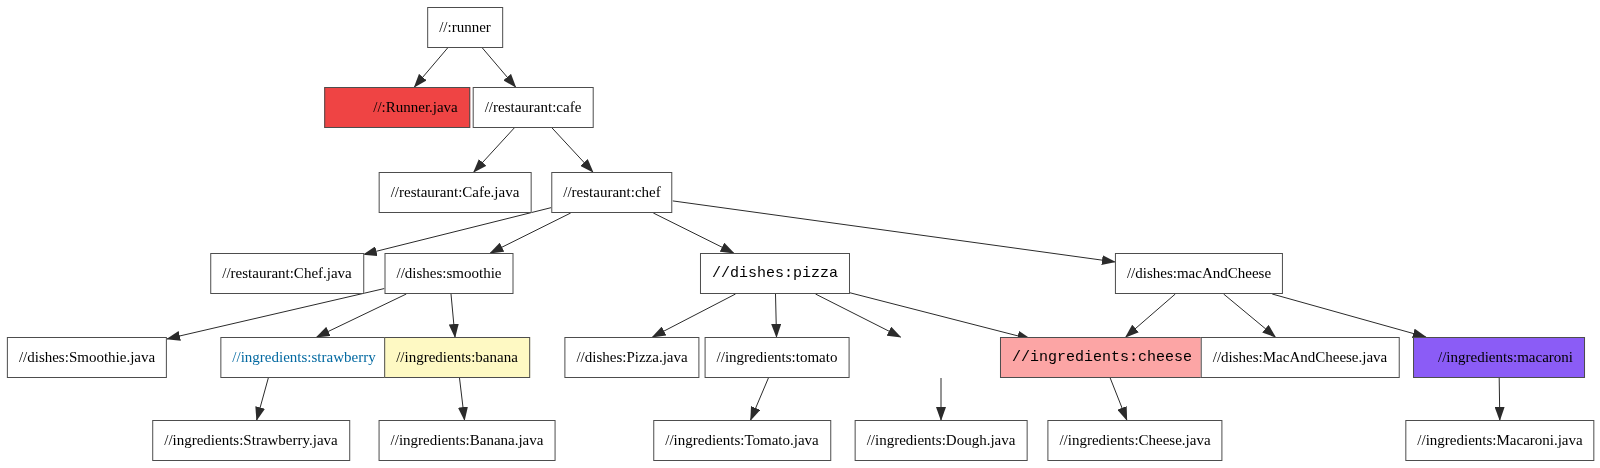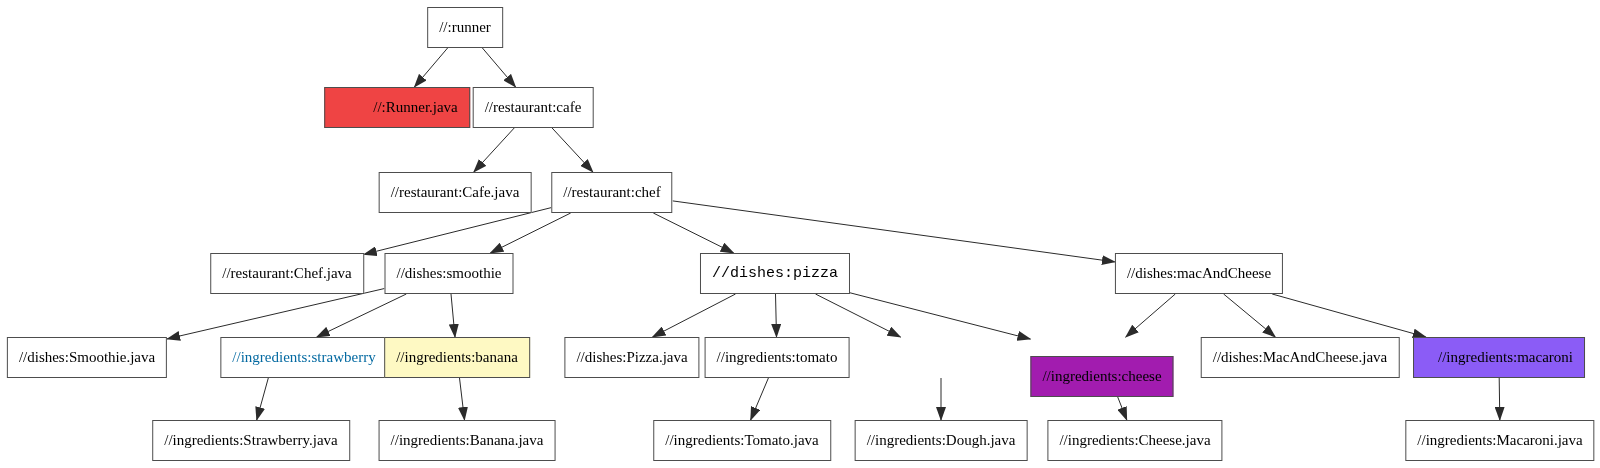--- a/index.html
+++ b/index.html
@@ -75,21 +75,21 @@
     <div class="node" style="left: 612px; top: 172px; border-color: rgb(77, 77, 77); background: rgb(255, 255, 255); color: rgb(0, 0, 0);">//restaurant:chef</div>
     <div class="node" style="left: 287px; top: 253px; border-color: rgb(77, 77, 77); background: rgb(255, 255, 255); color: rgb(0, 0, 0);">//restaurant:Chef.java</div>
     <div class="node" style="left: 449px; top: 253px; border-color: rgb(77, 77, 77); background: rgb(255, 255, 255); color: rgb(0, 0, 0);">//dishes:smoothie</div>
     <div class="node" style="left: 775px; top: 253px; border-color: rgb(77, 77, 77); background: rgb(255, 255, 255); color: rgb(0, 0, 0); font-family: Liberation Mono, monospace;">//dishes:pizza</div>
     <div class="node" style="left: 1199px; top: 253px; border-color: rgb(77, 77, 77); background: rgb(255, 255, 255); color: rgb(0, 0, 0);">//dishes:macAndCheese</div>
     <div class="node" style="left: 87px; top: 337px; border-color: rgb(77, 77, 77); background: rgb(255, 255, 255); color: rgb(0, 0, 0);">//dishes:Smoothie.java</div>
     <div class="node" style="left: 284px; top: 337px; border-color: rgb(77, 77, 77); background: rgb(255, 255, 255); color: #0369a1; margin-left: 20px;">//ingredients:strawberry</div>
     <div class="node" style="left: 457px; top: 337px; border-color: rgb(77, 77, 77); background: #fef9c3; color: rgb(0, 0, 0);">//ingredients:banana</div>
     <div class="node" style="left: 632px; top: 337px; border-color: rgb(77, 77, 77); background: rgb(255, 255, 255); color: rgb(0, 0, 0);">//dishes:Pizza.java</div>
     <div class="node" style="left: 777px; top: 337px; border-color: rgb(77, 77, 77); background: rgb(255, 255, 255); color: rgb(0, 0, 0);">//ingredients:tomato</div>
-    <div class="node" style="left: 1102px; top: 356px; border-color: rgb(77, 77, 77); background: #a21caf; color: rgb(0, 0, 0);">//ingredients:cheese</div>
+    <div class="node" style="left: 1102px; top: 337px; border-color: rgb(77, 77, 77); background: #fca5a5; color: rgb(0, 0, 0); font-family: Liberation Mono, monospace;">//ingredients:cheese</div>
     <div class="node" style="left: 1300px; top: 337px; border-color: rgb(77, 77, 77); background: rgb(255, 255, 255); color: rgb(0, 0, 0);">//dishes:MacAndCheese.java</div>
     <div class="node" style="left: 1499px; top: 337px; border-color: rgb(77, 77, 77); background: #8b5cf6; color: rgb(0, 0, 0); padding-left: 24px;">//ingredients:macaroni</div>
     <div class="node" style="left: 251px; top: 420px; border-color: rgb(77, 77, 77); background: rgb(255, 255, 255); color: rgb(0, 0, 0);">//ingredients:Strawberry.java</div>
     <div class="node" style="left: 467px; top: 420px; border-color: rgb(77, 77, 77); background: rgb(255, 255, 255); color: rgb(0, 0, 0);">//ingredients:Banana.java</div>
     <div class="node" style="left: 742px; top: 420px; border-color: rgb(77, 77, 77); background: rgb(255, 255, 255); color: rgb(0, 0, 0);">//ingredients:Tomato.java</div>
     <div class="node" style="left: 941px; top: 420px; border-color: rgb(77, 77, 77); background: rgb(255, 255, 255); color: rgb(0, 0, 0);">//ingredients:Dough.java</div>
     <div class="node" style="left: 1135px; top: 420px; border-color: rgb(77, 77, 77); background: rgb(255, 255, 255); color: rgb(0, 0, 0);">//ingredients:Cheese.java</div>
     <div class="node" style="left: 1500px; top: 420px; border-color: rgb(77, 77, 77); background: rgb(255, 255, 255); color: rgb(0, 0, 0);">//ingredients:Macaroni.java</div>
   </div>
 

